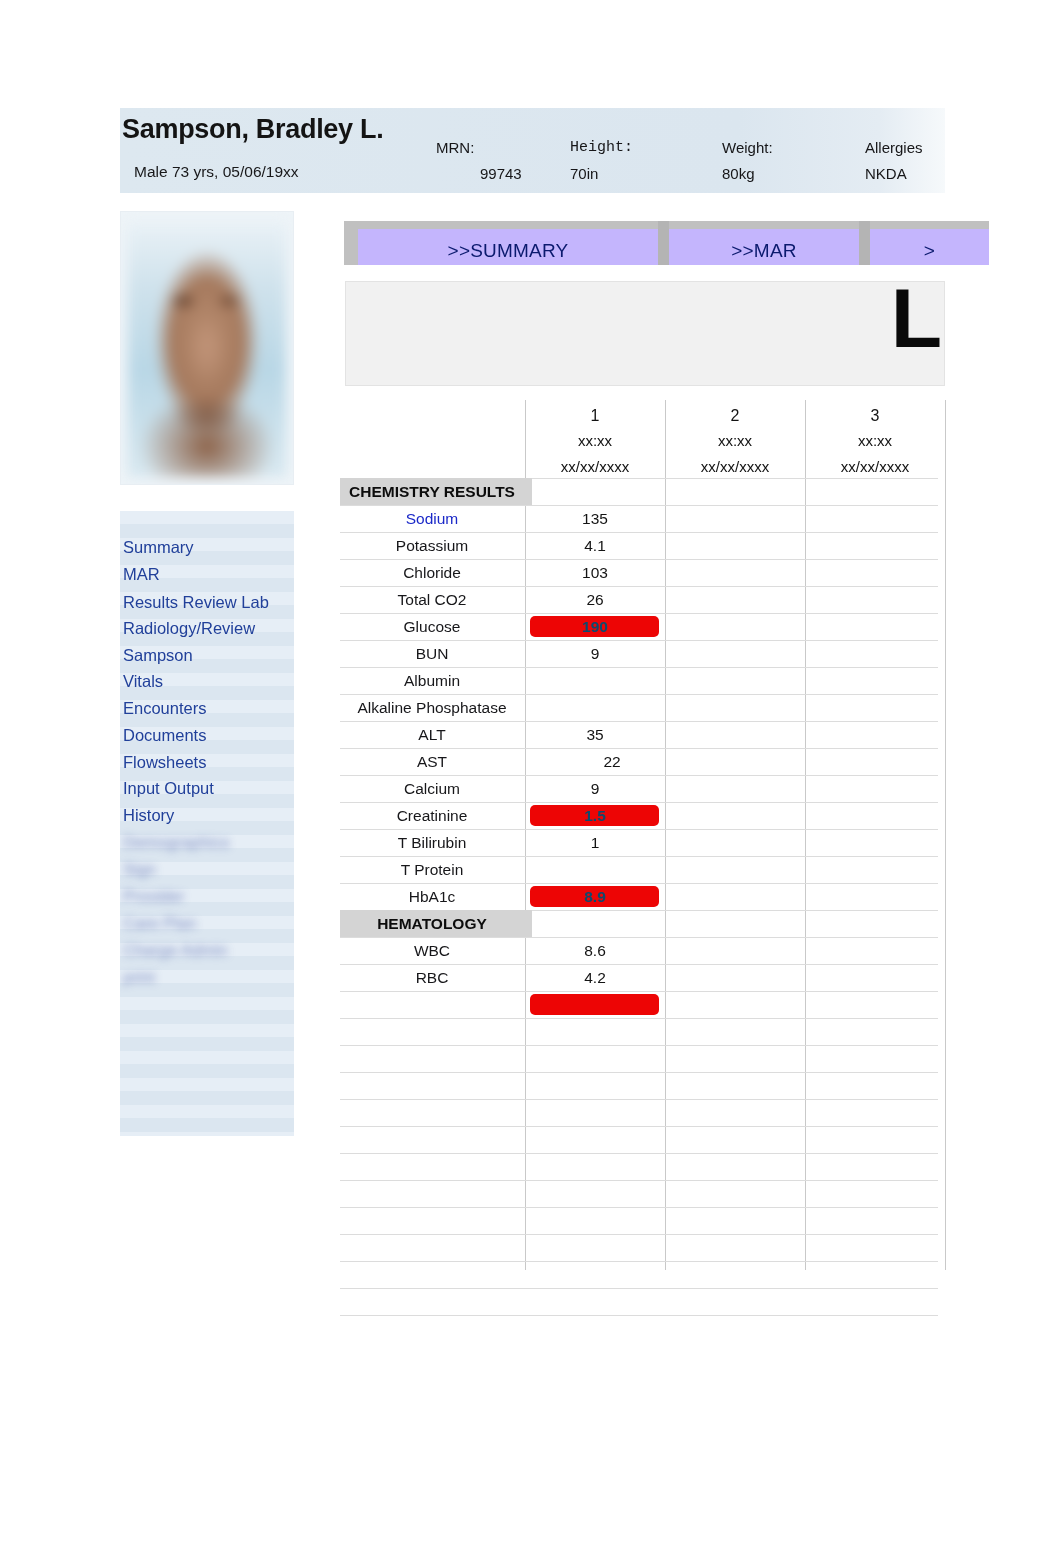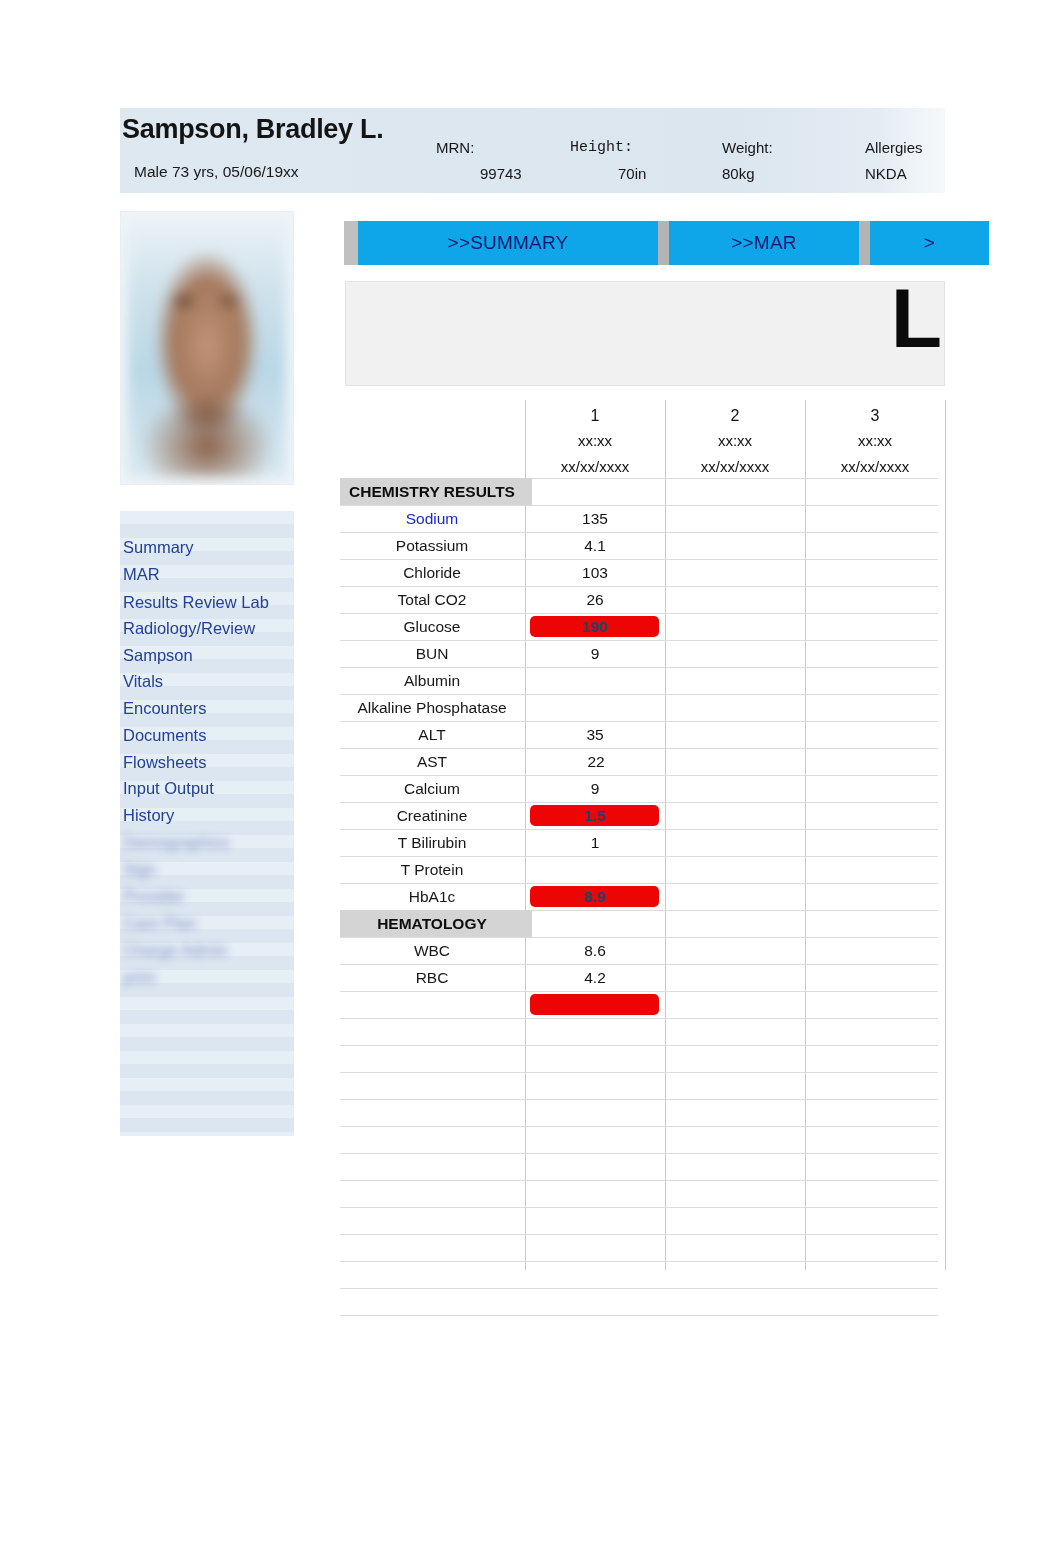--- a/index.html
+++ b/index.html
@@ -121,23 +121,23 @@
     position: absolute;
     left: 344px;
     top: 221px;
     width: 645px;
     height: 44px;
     background: #c0c0c0;
     overflow: hidden;
   }
   .tab {
     position: absolute;
-    top: 0;
+    top: 8px;
     height: 44px;
-    background: #0ea5e9;
+    background: #c4b5fd;
     color: #0b1a6e;
     font-size: 19px;
     font-weight: 400;
     display: flex;
     align-items: center;
     justify-content: center;
     letter-spacing: 0.2px;
   }
   .tab-sep {
     position: absolute;
@@ -242,21 +242,21 @@
 </head>
 <body>
 
 <div id="patient-header">
   <div id="patient-name">Sampson, Bradley L.</div>
   <div id="patient-demographics">Male 73 yrs, 05/06/19xx</div>
   <div id="patient-header-fields">
       <div class="hdr-field hdr-label" style="left: 316px;">MRN:</div>
       <div class="hdr-field hdr-value" style="left: 360px;">99743</div>
       <div class="hdr-field hdr-label" style="left: 450px; font-family: Liberation Mono, monospace;">Height:</div>
-      <div class="hdr-field hdr-value" style="left: 450px; margin-left: 48px;">70in</div>
+      <div class="hdr-field hdr-value" style="left: 450px;">70in</div>
       <div class="hdr-field hdr-label" style="left: 602px;">Weight:</div>
       <div class="hdr-field hdr-value" style="left: 602px;">80kg</div>
       <div class="hdr-field hdr-label" style="left: 745px;">Allergies</div>
       <div class="hdr-field hdr-value" style="left: 745px;">NKDA</div>
     </div>
 </div>
 
 <div id="patient-photo-frame">
   <div id="patient-photo-img"></div>
 </div>
@@ -376,21 +376,21 @@
     <div class="row-label " style="top: 218.5px;">Glucose</div>
     <div class="cell-flag" style="left: 190px; top: 216px; width: 129px; height: 21px;"></div>
     <div class="cell-value flagged" style="left: 185px; width: 140px; top: 218.5px;">190</div>
     <div class="row-label " style="top: 245.5px;">BUN</div>
     <div class="cell-value" style="left: 185px; width: 140px; top: 245.5px;">9</div>
     <div class="row-label " style="top: 272.5px;">Albumin</div>
     <div class="row-label " style="top: 299.5px;">Alkaline Phosphatase</div>
     <div class="row-label " style="top: 326.5px;">ALT</div>
     <div class="cell-value" style="left: 185px; width: 140px; top: 326.5px;">35</div>
     <div class="row-label " style="top: 353.5px;">AST</div>
-    <div class="cell-value" style="left: 186px; width: 140px; top: 353.5px;">22</div>
+    <div class="cell-value" style="left: 202px; width: 140px; top: 353.5px;">22</div>
     <div class="row-label " style="top: 380.5px;">Calcium</div>
     <div class="cell-value" style="left: 185px; width: 140px; top: 380.5px;">9</div>
     <div class="row-label " style="top: 407.5px;">Creatinine</div>
     <div class="cell-flag" style="left: 190px; top: 405px; width: 129px; height: 21px;"></div>
     <div class="cell-value flagged" style="left: 185px; width: 140px; top: 407.5px;">1.5</div>
     <div class="row-label " style="top: 434.5px;">T Bilirubin</div>
     <div class="cell-value" style="left: 185px; width: 140px; top: 434.5px;">1</div>
     <div class="row-label " style="top: 461.5px;">T Protein</div>
     <div class="row-label " style="top: 488.5px;">HbA1c</div>
     <div class="cell-flag" style="left: 190px; top: 486px; width: 129px; height: 21px;"></div>

